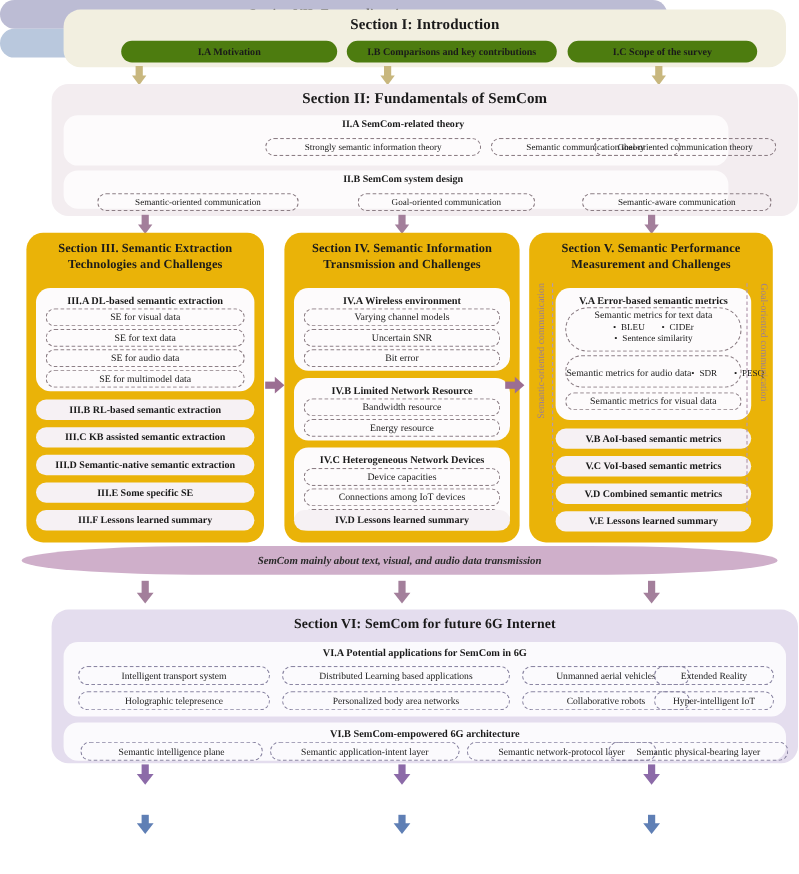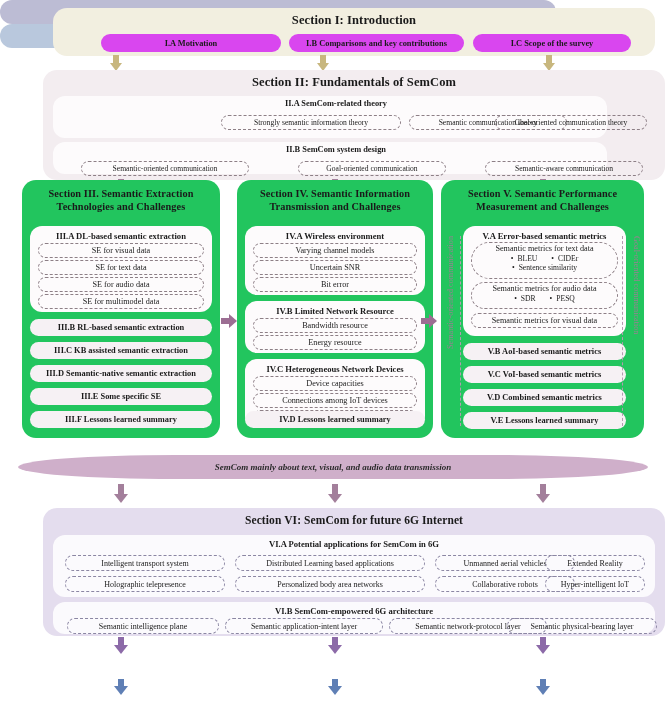--- a/index.html
+++ b/index.html
@@ -54,39 +54,39 @@
 
   
   #sec1 {
     left:32px; top:8px; width:602px; height:48px;
     background:#f2efe0;
   }
   #sec1 .sec-title { font-size:12.5px; margin-top:5px; }
   #sec1 .s1row { position:absolute; left:0; top:26px; width:602px; height:20px; }
   #sec1 .s1pill {
     position:absolute; top:0; height:18px;
-    background:#d946ef; border-radius:20px;
+    background:#4d7c0f; border-radius:20px;
     display:flex;align-items:center;justify-content:center;
     font-size:8.4px; font-weight:bold; white-space:nowrap;
   }
 
   
   #sec2 {
     left:22px; top:70px; width:622px; height:110px;
     background:#f3edf0;
   }
   #sec2 .sec-title { font-size:12.5px; margin-top:5px; }
   #sec2 .p { position:absolute; left:10px; width:554px;padding-left:12px; }
   #pII_A { top:26px; height:42px; }
   #pII_B { top:72px; height:32px; }
   #sec2 .panel-head { font-size:8.4px; padding-top:3px; }
   #sec2 .pill { position:absolute; height:15px; font-size:7.6px; top:19px; }
 
   
-  .col { position:absolute; top:180px; background:#22c55e; border-radius:14px; }
+  .col { position:absolute; top:194px; background:#eab308; border-radius:14px; }
   #sec3 { left:22px;  width:198px; height:258px; }
   #sec4 { left:237px; width:196px; height:258px; }
   #sec5 { left:441px; width:203px; height:258px; }
   .col .sec-title { font-size:10.3px; padding:7px 8px 0; line-height:13px; }
 
   .col .sub { position:absolute; left:8px; }
   #sec3 .sub { width:182px; }
   #sec4 .sub { width:180px; }
   #sec5 .sub { width:163px; left:22px; }
 
@@ -263,21 +263,21 @@
         <span style="font-size:8.2px;">Semantic metrics for text data</span>
         <span class="bullets" style="position:static;margin-top:1px;">
           <span class="bul">BLEU</span>
           <span class="bul">CIDEr</span>
         </span>
         <span class="bullets" style="position:static;">
           <span class="bul">Sentence similarity</span>
         </span>
       </div>
 
-      <div class="pill" style="top:56px;height:27px;flex-direction:column;justify-content:flex-start;padding-top:1px;">
+      <div class="pill" style="top:56px;height:27px;flex-direction:row;justify-content:flex-start;padding-top:1px;">
         <span style="font-size:8.2px;">Semantic metrics for audio data</span>
         <span class="bullets" style="position:static;margin-top:1px;">
           <span class="bul">SDR</span>
           <span class="bul">PESQ</span>
         </span>
       </div>
 
       <div class="pill" style="top:87px;">Semantic metrics for visual data</div>
     </div>
 

